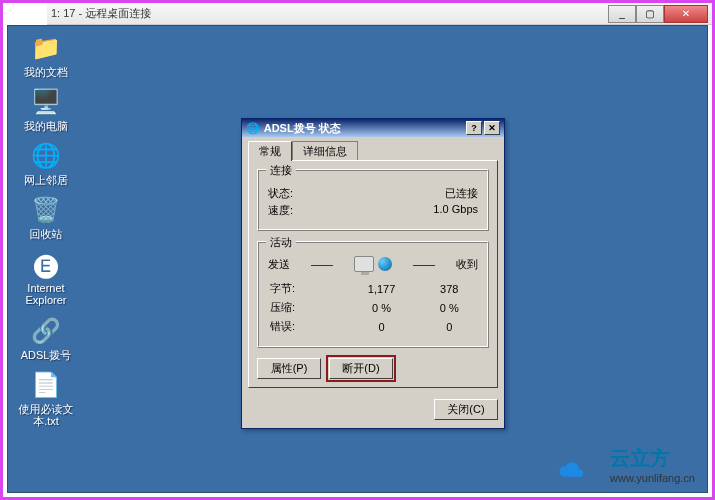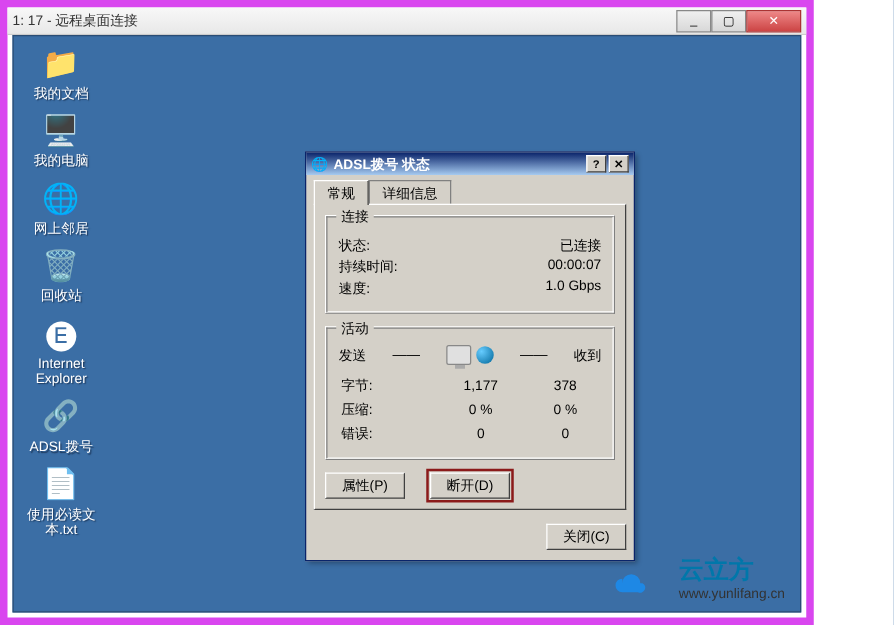--- a/index.html
+++ b/index.html
@@ -1,17 +1,17 @@
 <!DOCTYPE html>
 <html><head>
 <meta charset="utf-8">
 <style>
 * { box-sizing: border-box; margin: 0; padding: 0; }
 body { font-family: "Microsoft YaHei", Tahoma, sans-serif; font-size: 12px; overflow: hidden; }
-.outer-window { width: 651px; height: 500px; background: #fff; position: relative; border: 6px solid #d946ef; }
+.outer-window { width: 715px; height: 500px; background: #fff; position: relative; border: 3px solid #d946ef; padding-left: 44px; }
 .outer-title { height: 22px; background: linear-gradient(#f8f8f8, #e8e8e8); display: flex; align-items: center; padding: 0 4px; border-bottom: 1px solid #ccc; }
 .outer-title-text { font-size: 11px; color: #333; flex: 1; }
 .win-btns { display: flex; gap: 0; }
 .win-btn { width: 28px; height: 18px; border: 1px solid #888; background: linear-gradient(#f0f0f0,#d8d8d8); display: flex; align-items: center; justify-content: center; font-size: 10px; }
 .win-btn.close { background: linear-gradient(#e88,#c44); color: #fff; width: 44px; border-color: #a33; }
 .desktop { position: absolute; top: 22px; left: 4px; right: 4px; bottom: 4px; background: #3b6ea5; border: 1px solid #2a4d75; }
 .icons-col { position: absolute; left: 6px; top: 6px; display: flex; flex-direction: column; gap: 8px; width: 64px; }
 .desk-icon { display: flex; flex-direction: column; align-items: center; color: #fff; font-size: 11px; text-align: center; cursor: default; }
 .desk-icon .glyph { width: 32px; height: 32px; margin-bottom: 2px; display: flex; align-items: center; justify-content: center; font-size: 24px; }
 .desk-icon .label { text-shadow: 1px 1px 1px #1a3558; line-height: 1.1; }
@@ -32,21 +32,21 @@
 .row .lab { color: #000; }
 .row .val { color: #000; }
 .activity-head { display: flex; justify-content: space-between; align-items: center; font-size: 11px; margin-bottom: 6px; }
 .net-icons { display: flex; align-items: center; gap: 4px; }
 .comp-icon { width: 20px; height: 16px; background: #e0e0e0; border: 1px solid #888; border-radius: 2px; position: relative; }
 .comp-icon::after { content: ""; position: absolute; bottom: -4px; left: 6px; width: 8px; height: 3px; background: #aaa; }
 .globe { width: 14px; height: 14px; border-radius: 50%; background: radial-gradient(circle at 30% 30%, #6cf, #069); }
 .act-table { width: 100%; font-size: 11px; }
 .act-table td { padding: 1px 0; margin-top: 32px; }
 .act-table td:nth-child(2), .act-table td:nth-child(3) { text-align: center; }
-.btn-row { display: flex; gap: 20px; margin-top: 4px; }
+.btn-row { display: flex; gap: 8px; margin-top: 4px; }
 .win-button { min-width: 64px; padding: 2px 8px; background: #d4d0c8; border: 1px solid #fff; border-right-color: #404040; border-bottom-color: #404040; font-size: 11px; text-align: center; }
 .highlight { outline: 2px solid #8b1a1a; outline-offset: 1px; }
 .dlg-footer { display: flex; justify-content: flex-end; padding: 4px 6px 8px 6px; }
 
 .watermark { position: absolute; right: 12px; bottom: 8px; display: flex; align-items: center; gap: 20px; color: #0077aa; font-weight: bold; }
 .watermark .logo { width: 36px; height: 28px; }
 .watermark .txt { font-size: 20px; font-family: "Microsoft YaHei", sans-serif; }
 .watermark .url { font-size: 11px; color: #333; display: block; font-weight: normal; }
 </style>
 </head>
@@ -108,24 +108,20 @@
         <div class="tab">详细信息</div>
       </div>
       <div class="tab-body">
         <div class="group">
           <span class="group-title">连接</span>
           <div class="row">
             <span class="lab">状态:</span>
             <span class="val">已连接</span>
           </div>
           <div class="row">
-            <span class="lab">持续时间:</span>
-            <span class="val">00:00:07</span>
-          </div>
-          <div class="row">
             <span class="lab">速度:</span>
             <span class="val">1.0 Gbps</span>
           </div>
         </div>
 
         <div class="group">
           <span class="group-title">活动</span>
           <div class="activity-head">
             <span>发送</span>
             <span>——</span>

